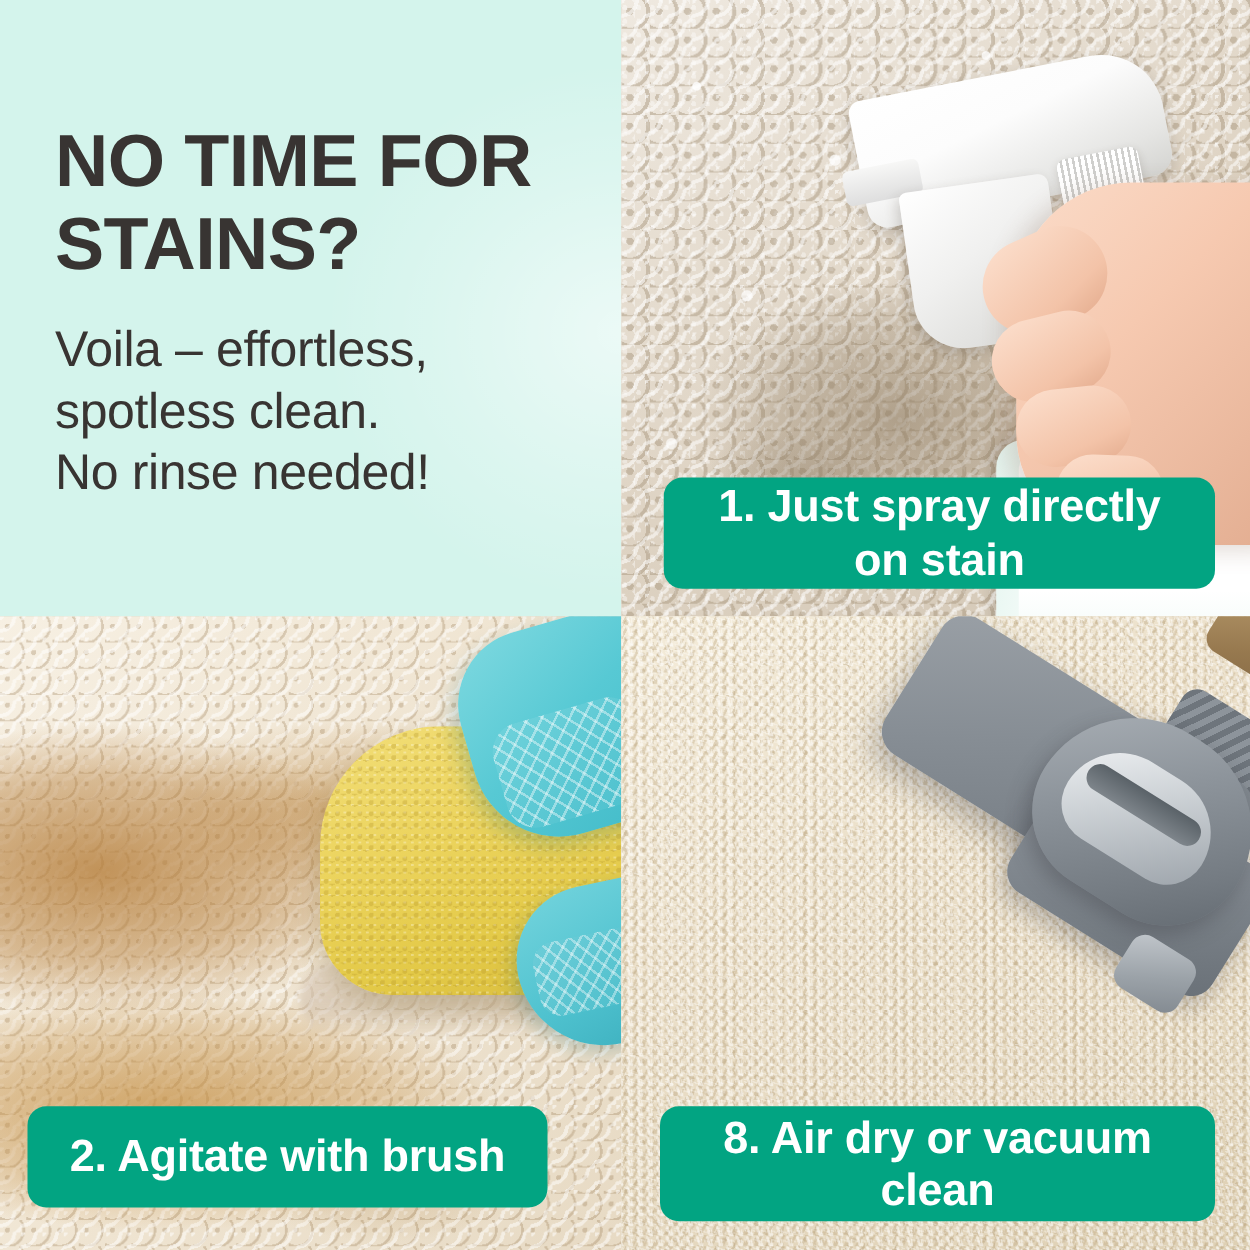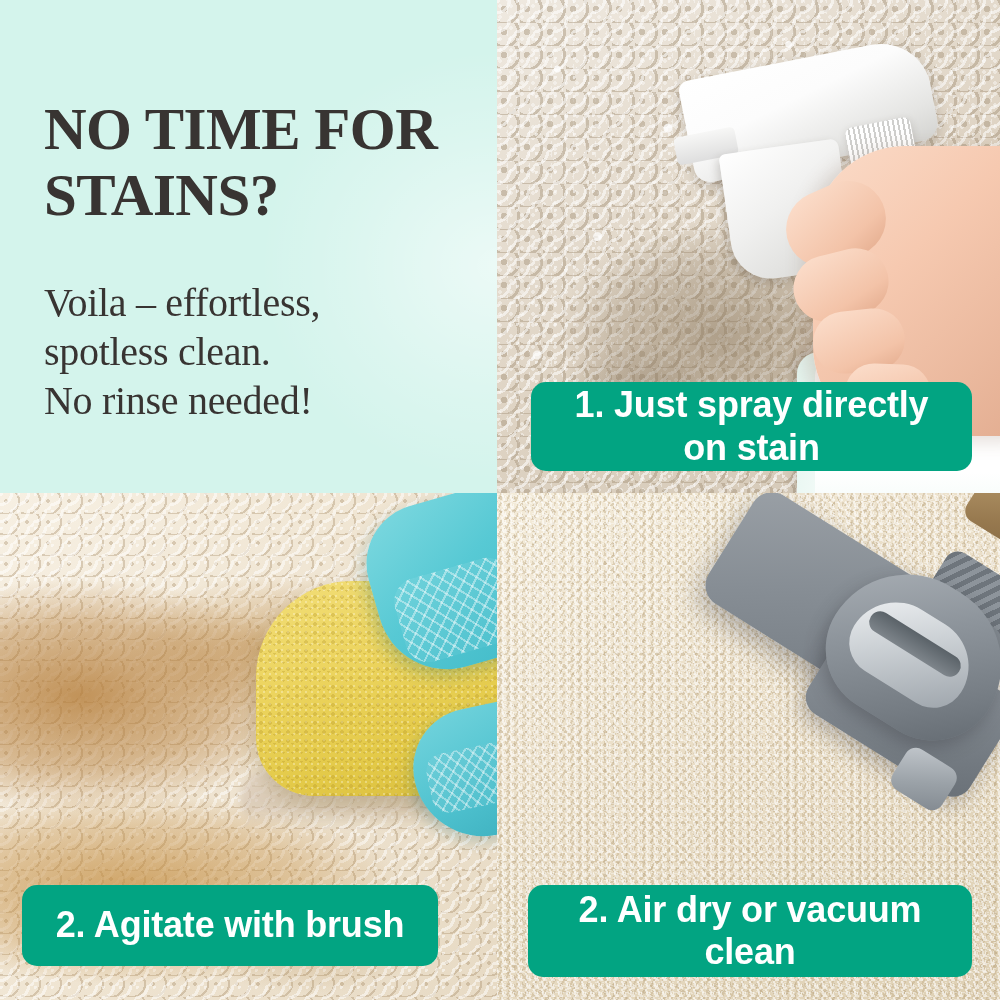--- a/index.html
+++ b/index.html
@@ -17,21 +17,21 @@
     height: 1000px;
     overflow: hidden;
     background: #ffffff;
   }
 
   
   .quad {
     position: absolute;
     overflow: hidden;
   }
-  .q-tl { left: 0;     top: 0;     width: 497px; height: 511px; font-family: Liberation Serif, serif; }
+  .q-tl { left: 0;     top: 0;     width: 497px; height: 511px; }
   .q-tr { left: 497px; top: 0;     width: 503px; height: 493px; }
   .q-bl { left: 0;     top: 493px; width: 497px; height: 507px; }
   .q-br { left: 497px; top: 493px; width: 503px; height: 507px; }
 
   
   .q-tl {
     background:
       radial-gradient(ellipse 330px 300px at 100% 52%,
                       rgba(255,255,255,0.55) 0%,
                       rgba(255,255,255,0.18) 45%,
@@ -46,21 +46,21 @@
     font-size: 59px;
     font-weight: 700;
     line-height: 1.12;
     letter-spacing: -0.5px;
     color: #383432;
     text-transform: uppercase;
   }
   .subhead {
     position: absolute;
     left: 44px;
-    top: 279px;
+    top: 256px;
     width: 420px;
     font-size: 40px;
     font-weight: 400;
     line-height: 1.22;
     letter-spacing: -0.3px;
     color: #383432;
     white-space: pre-line;
   }
 
   
@@ -402,16 +402,16 @@
       <div class="vac-dome"></div>
       <div class="vac-shine"></div>
       <div class="vac-slot"></div>
       <div class="vac-button"></div>
     </div>
   </div>
 
   <div class="badge badge-1">1. Just spray directly
 on stain</div>
   <div class="badge badge-2">2. Agitate with brush</div>
-  <div class="badge badge-3">2. Air dry or vacuum
+  <div class="badge badge-3">8. Air dry or vacuum
 clean</div>
 
 </div>
 
 </body></html>

